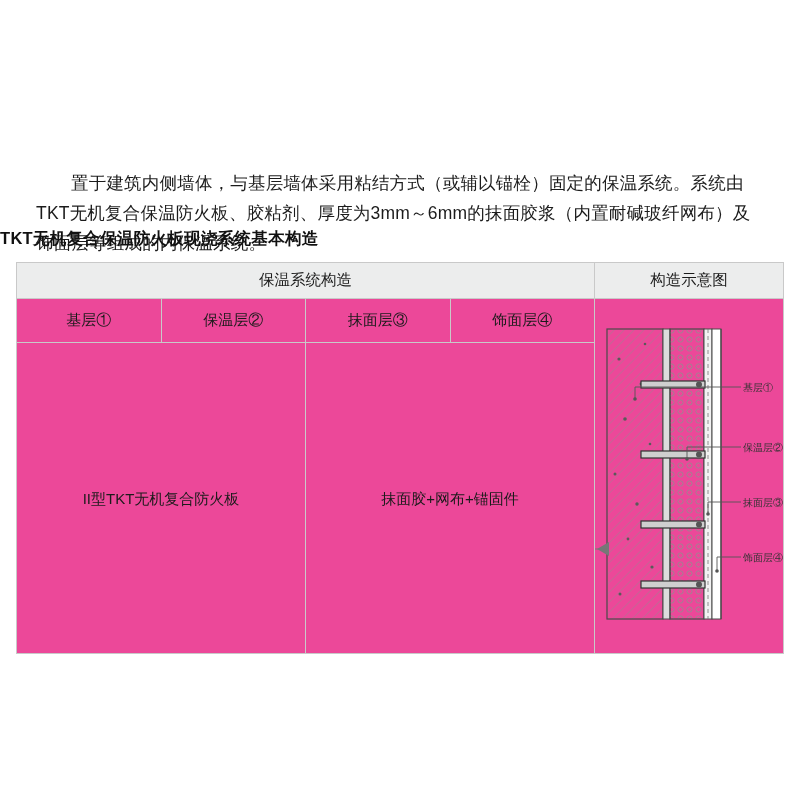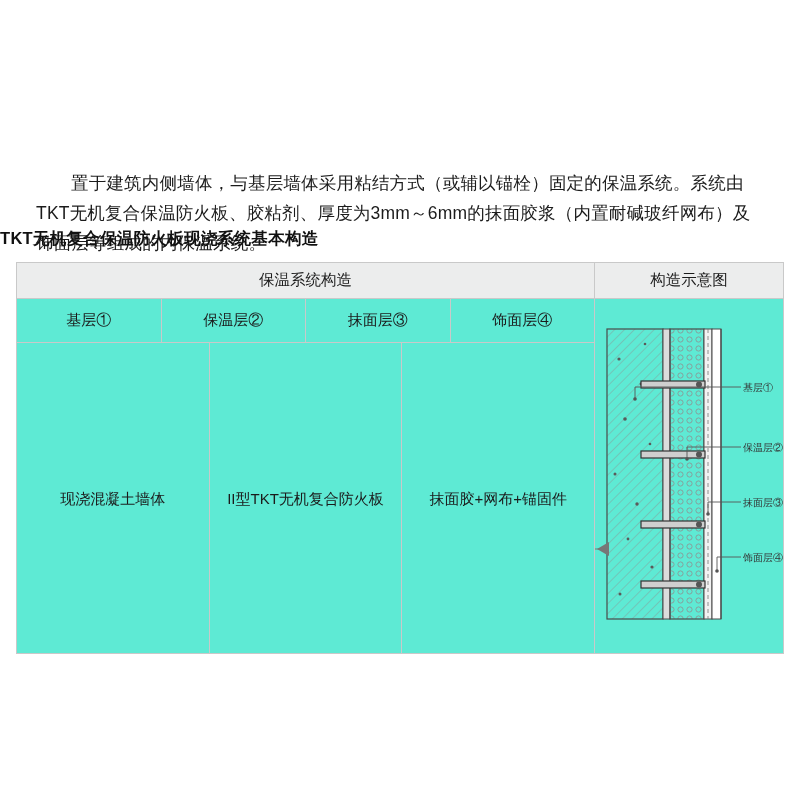--- a/index.html
+++ b/index.html
@@ -42,21 +42,21 @@
   }
   .table-wrap {
     position: absolute;
     left: 16px;
     top: 262px;
     width: 768px;
     height: 392px;
     border: 1px solid #c9c9c9;
     box-sizing: border-box;
     display: flex;
-    background: #5eead4;
+    background: #ec4899;
   }
   .left-block {
     width: 578px;
     display: flex;
     flex-direction: column;
     border-right: 1px solid #c9c9c9;
     box-sizing: border-box;
   }
   .right-block {
     flex: 1;
@@ -136,21 +136,20 @@
 
     <div class="left-block">
       <div class="head-cell">保温系统构造</div>
       <div class="sub-head-row">
         <div class="sub-head-cell">基层①</div>
         <div class="sub-head-cell">保温层②</div>
         <div class="sub-head-cell">抹面层③</div>
         <div class="sub-head-cell">饰面层④</div>
       </div>
       <div class="body-row">
-        <div class="body-cell">现浇混凝土墙体</div>
         <div class="body-cell">II型TKT无机复合防火板</div>
         <div class="body-cell">抹面胶+网布+锚固件</div>
       </div>
     </div>
 
     <div class="right-block">
       <div class="head-cell">构造示意图</div>
       <div class="diagram-cell">
         <svg class="diagram-svg" width="190" height="355" viewBox="0 0 190 355">
           <defs>

